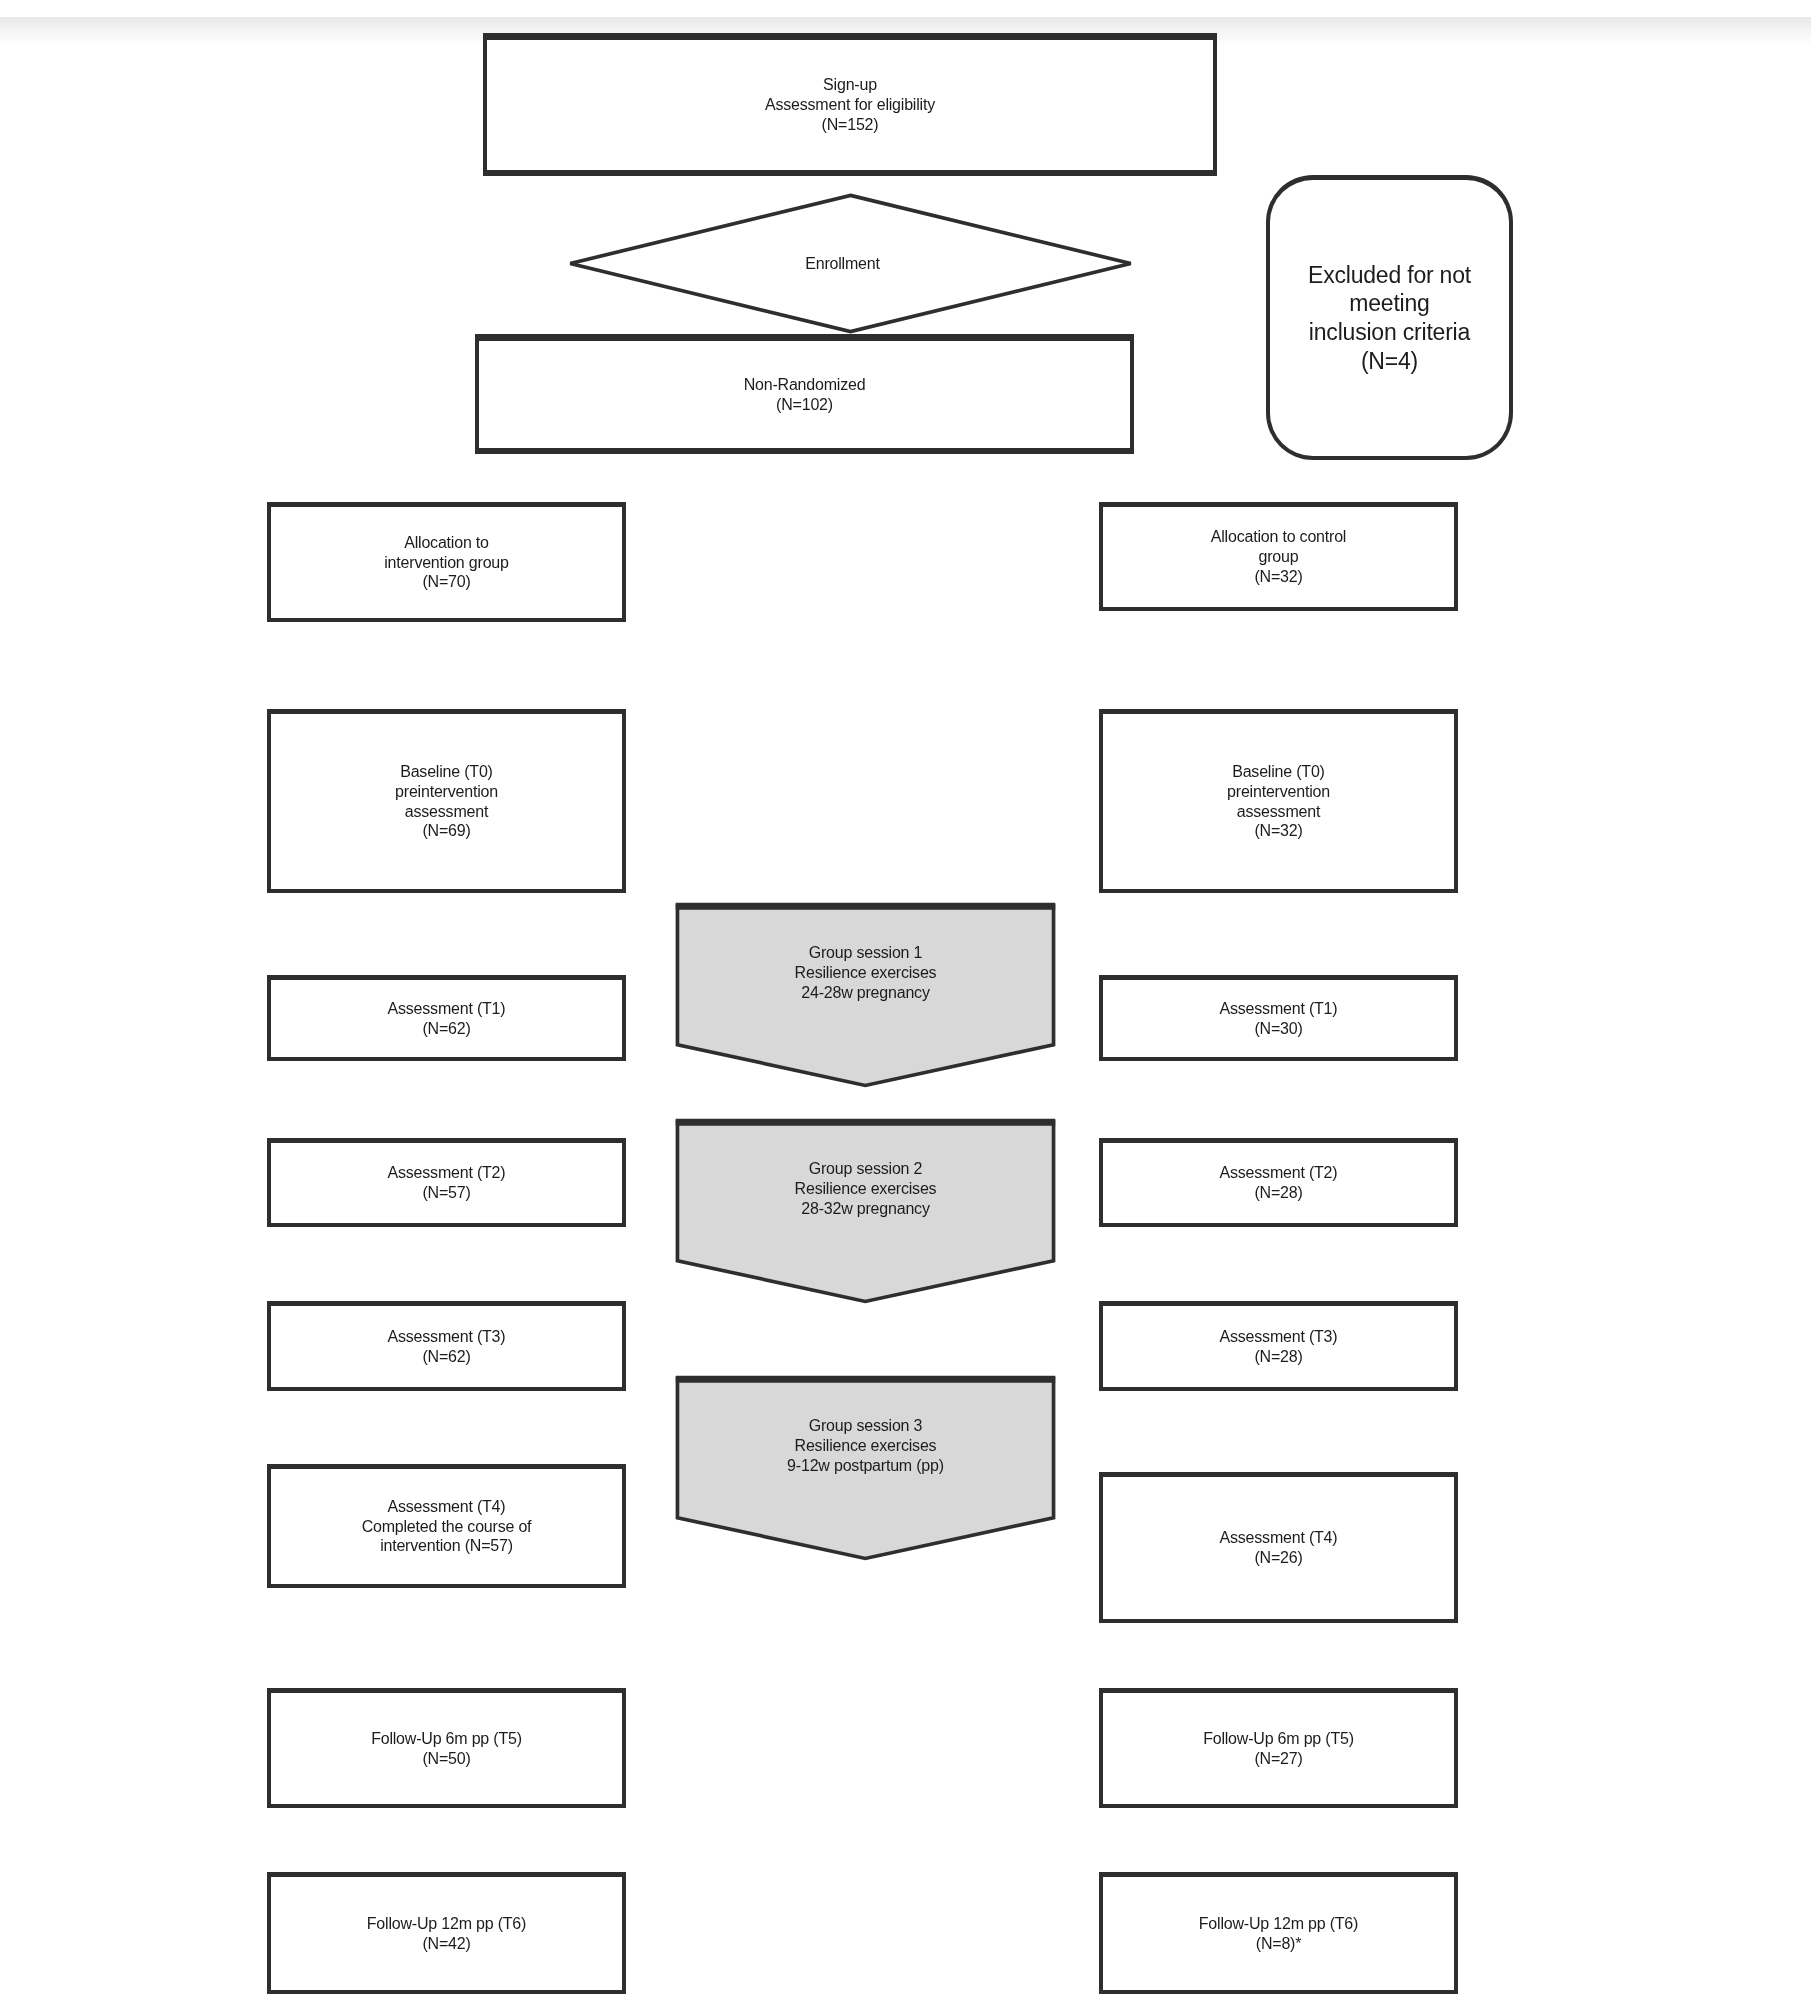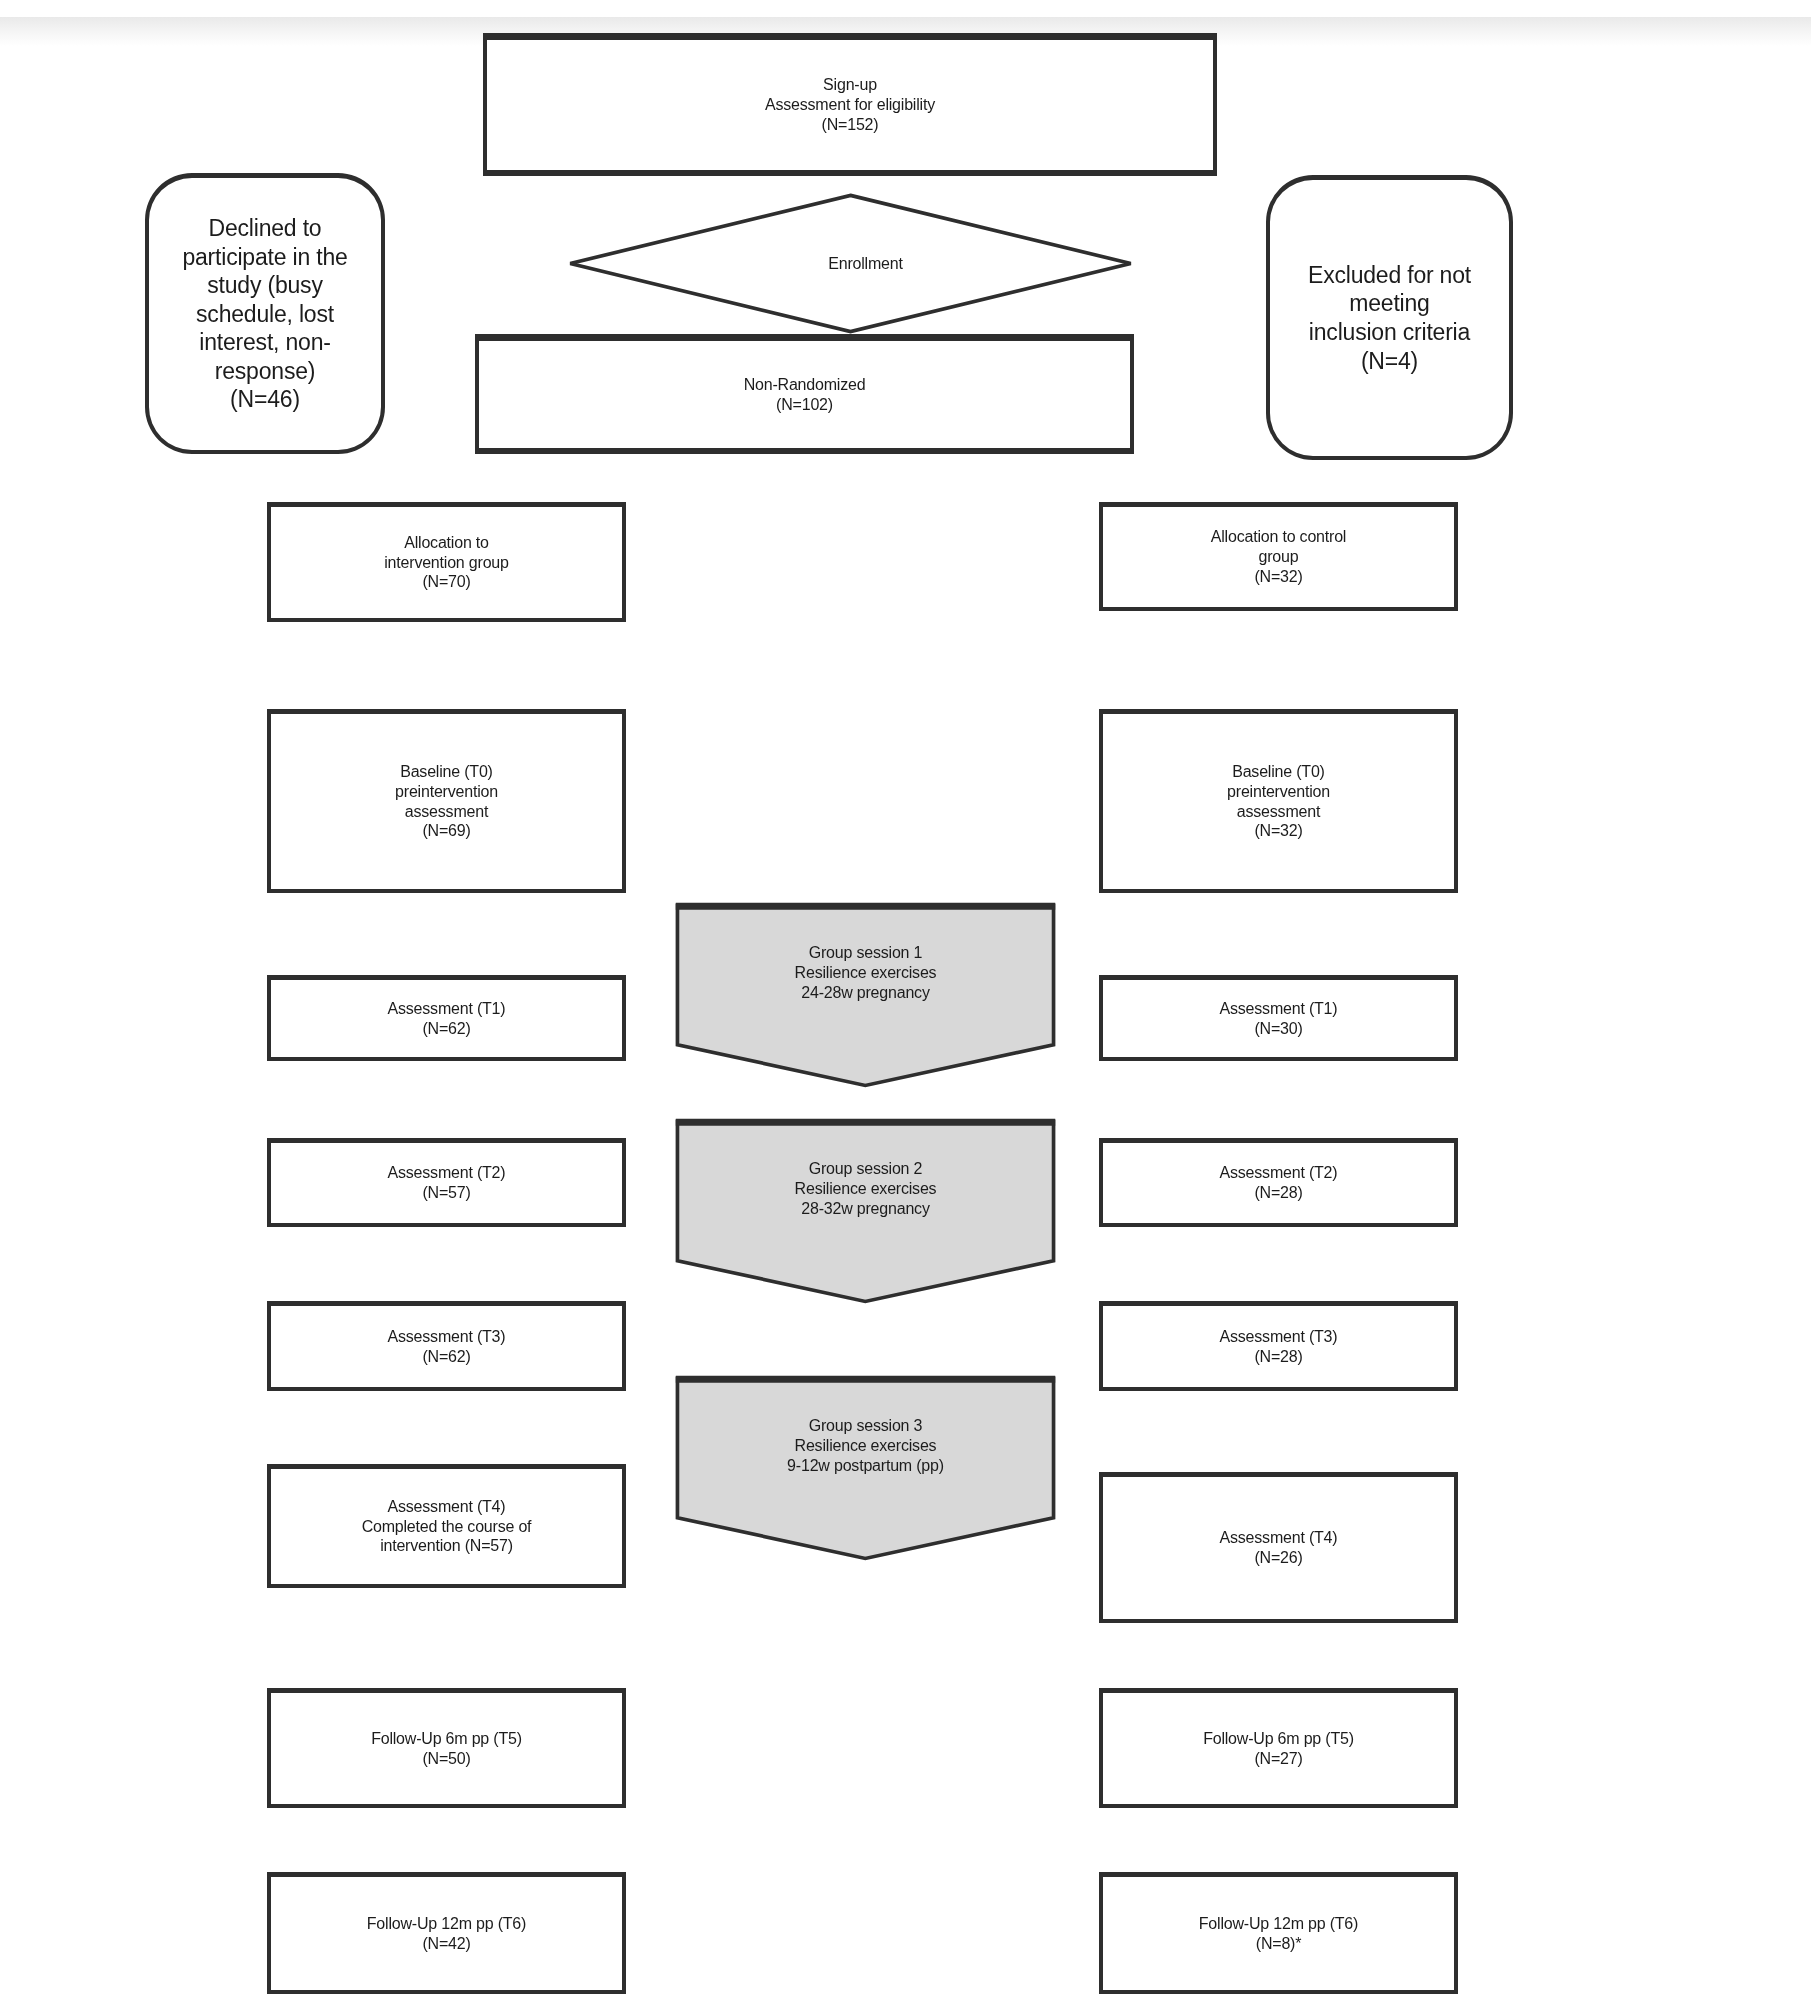--- a/index.html
+++ b/index.html
@@ -78,38 +78,29 @@
 
   <div class="node box thick-top" style="left:483px; top:33px; width:734px; height:143px;">
     <span class="node-text">Sign-up
 Assessment for eligibility
 (N=152)</span>
   </div>
 
   <svg class="shape-svg" style="left:567px; top:192px;" width="567" height="143" viewBox="0 0 1390 350">
     <polygon class="outline" points="695,8 1382,175 695,342 8,175"></polygon>
   </svg>
-  <div class="overlay-label" style="left:582px; top:192px; width:567px; height:143px;">
+  <div class="overlay-label" style="left:559px; top:192px; width:567px; height:143px;">
     <span class="node-text">Enrollment</span>
   </div>
 
   <div class="node box thick-top" style="left:475px; top:334px; width:659px; height:120px;">
     <span class="node-text">Non-Randomized
 (N=102)</span>
   </div>
 
-  <div class="node box rounded" style="left:145px; top:173px; width:240px; height:281px;">
-    <span class="node-text small-text">Declined to
-participate in the
-study (busy
-schedule, lost
-interest, non-
-response)
-(N=46)</span>
-  </div>
   <div class="node box rounded" style="left:1266px; top:175px; width:247px; height:285px;">
     <span class="node-text small-text">Excluded for not
 meeting
 inclusion criteria
 (N=4)</span>
   </div>
 
   <div class="node box" style="left:267px; top:502px; width:359px; height:120px;">
     <span class="node-text">Allocation to
 intervention group

